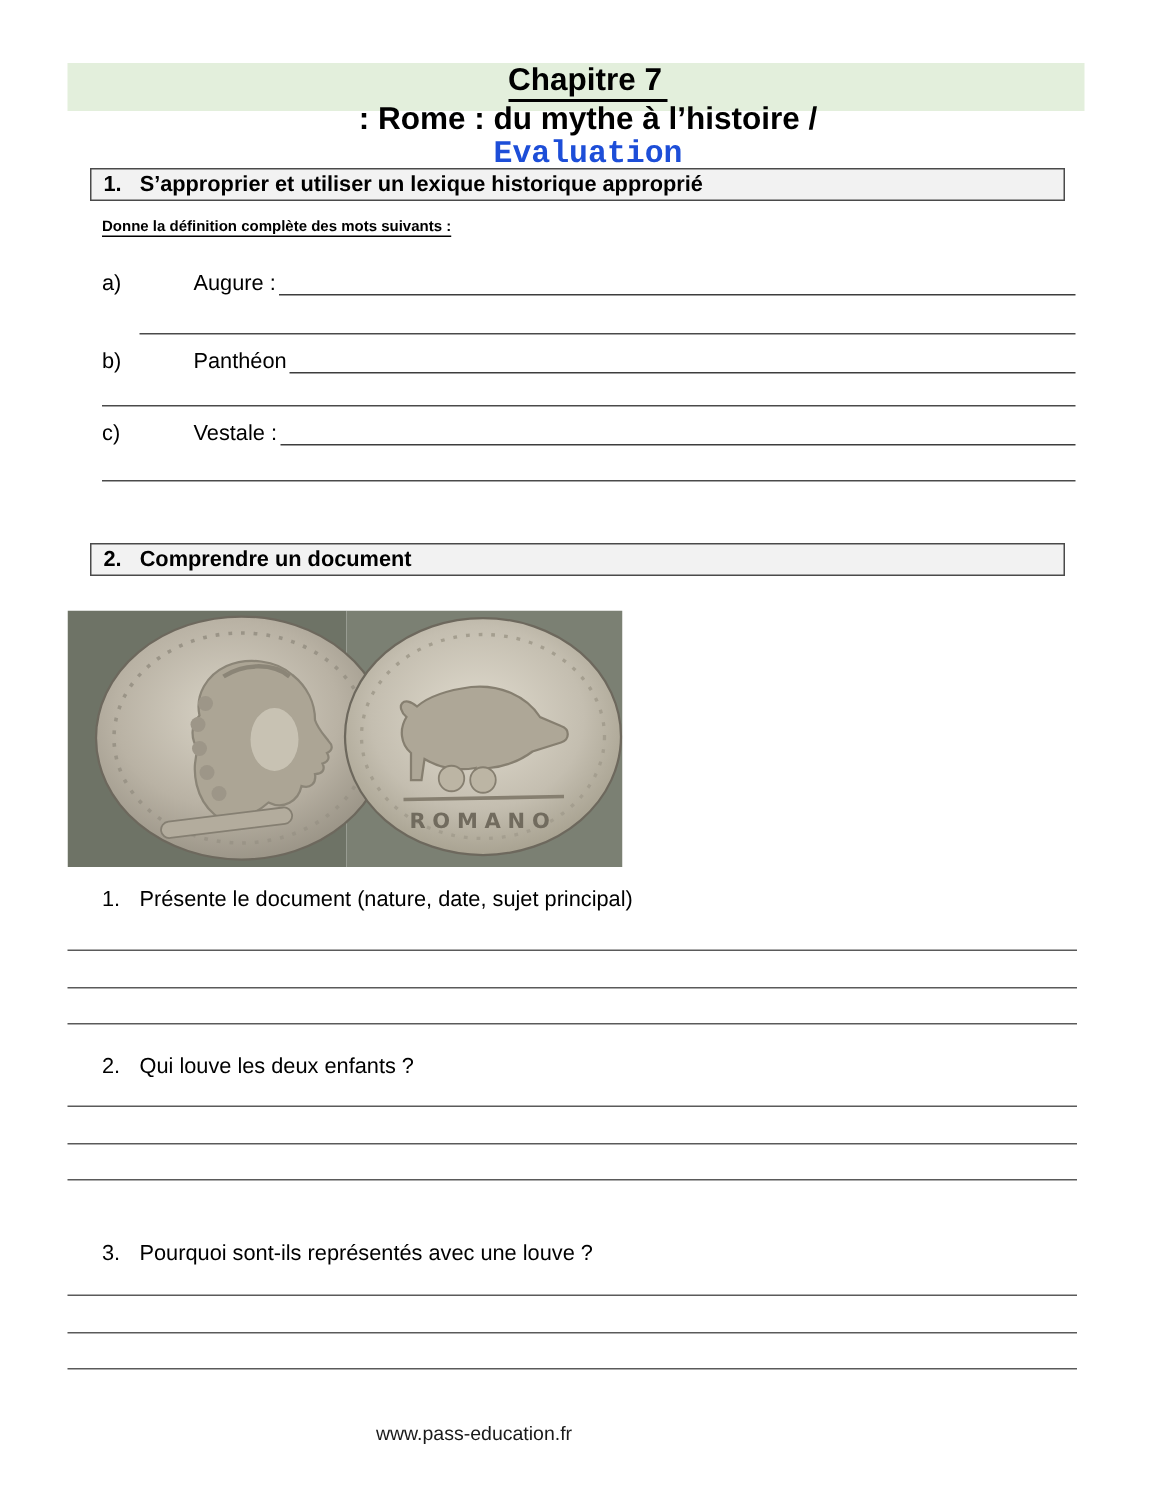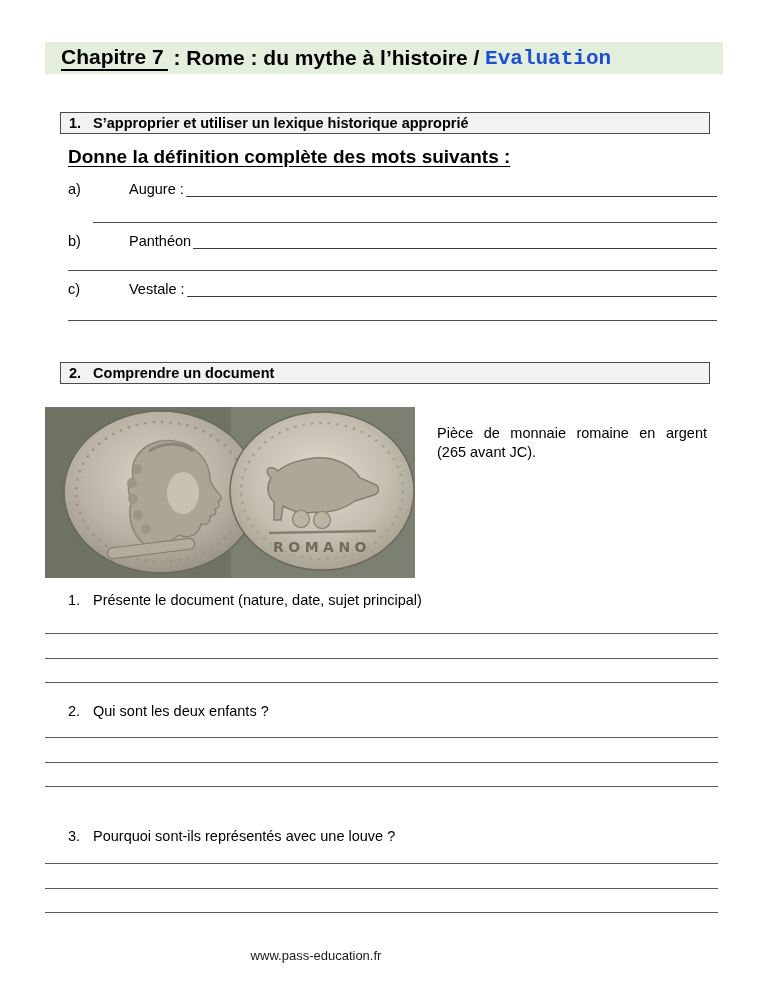--- a/index.html
+++ b/index.html
@@ -1,33 +1,33 @@
 <!DOCTYPE html>
 <html><head>
 <meta charset="utf-8">
 <style>
   html,body{margin:0;padding:0;background:#ffffff;}
   body{width:768px;height:994px;font-family:"Liberation Sans",sans-serif;color:#000;}
   #page{position:relative;width:768px;height:994px;background:#fff;overflow:hidden;}
 
   
   .title-band{position:absolute;left:45px;top:42px;width:678px;height:32px;
-    background:#e3efdc;display:flex;align-items:center;padding-left:16px;box-sizing:border-box;}
+    background:#e3efdc;display:flex;align-items:center;padding-left:16px;box-sizing:border-box;flex-direction:column;}
   .title-band span{font-size:21px;font-weight:bold;white-space:pre;}
   .chapter{border-bottom:2.5px solid #000;padding-right:4px;}
   .eval{color:#1d4ed8;font-family:Liberation Mono, monospace;}
 
   
   .sec-box{position:absolute;left:60px;width:650px;height:22px;background:#f2f2f2;
     border:1px solid #4a4a4a;box-sizing:border-box;display:flex;align-items:center;
     padding-left:8px;font-size:14.5px;font-weight:bold;gap:12px;}
   #sec1-box{top:112px;}
   #sec2-box{top:362px;}
 
-  .instruction{position:absolute;left:68px;top:146px;font-size:19px;font-weight:bold;
+  .instruction{position:absolute;left:68px;top:146px;font-size:10px;font-weight:bold;
     text-decoration:underline;text-underline-offset:3px;}
 
   
   .def-row{position:absolute;left:68px;right:51px;height:21px;display:flex;align-items:flex-end;font-size:14.5px;}
   .def-row .lbl{width:25px;flex:none;}
   .def-row .word{flex:none;padding-right:2px;margin-left:36px;}
   .def-row .fill{flex:1;border-bottom:1.4px solid #3d3d3d;height:18px;}
   .rule{position:absolute;height:1.4px;background:#4a4a4a;}
 
   
@@ -127,34 +127,33 @@
         <path d="M233,64 C224,56 218,64 226,71 C221,79 222,89 229,95 L229,113 L236,113 L238,99 C248,105 260,107 272,105 L270,113 L277,113 L281,105 C291,104 302,100 310,94 L329,88 C335,86 335,79 329,77 L315,71 C306,57 288,49 269,51 C254,53 241,57 233,64 Z" fill="#aea797" stroke="#867f70" stroke-width="1.5"></path>
         <circle cx="256" cy="112" r="8.5" fill="#bcb5a4" stroke="#867f70" stroke-width="1.2"></circle>
         <circle cx="277" cy="113" r="8.5" fill="#bcb5a4" stroke="#867f70" stroke-width="1.2"></circle>
         <path d="M224,126 L331,124" stroke="#867f70" stroke-width="2.5" fill="none"></path>
         <text x="277" y="145" text-anchor="middle" font-size="14" font-weight="bold" letter-spacing="4.5" fill="#716b5e" font-family="DejaVu Sans, sans-serif">ROMANO</text>
       </g>
     </svg>
   </div>
 
   <div class="caption">
-    <p>Pièce de monnaie romaine en argent (265 avant JC).</p>
   </div>
 
   <div class="q-row" style="top:592px;">
     <span class="num">1.</span>
     <span>Présente le document (nature, date, sujet principal)</span>
   </div>
   <div class="ans" style="top:633px;"></div>
   <div class="ans" style="top:658px;"></div>
   <div class="ans" style="top:682px;"></div>
 
   <div class="q-row" style="top:703px;">
     <span class="num">2.</span>
-    <span>Qui sont les deux enfants ?</span>
+    <span>Qui louve les deux enfants ?</span>
   </div>
   <div class="ans" style="top:737px;"></div>
   <div class="ans" style="top:762px;"></div>
   <div class="ans" style="top:786px;"></div>
 
   <div class="q-row" style="top:828px;">
     <span class="num">3.</span>
     <span>Pourquoi sont-ils représentés avec une louve ?</span>
   </div>
   <div class="ans" style="top:863px;"></div>

